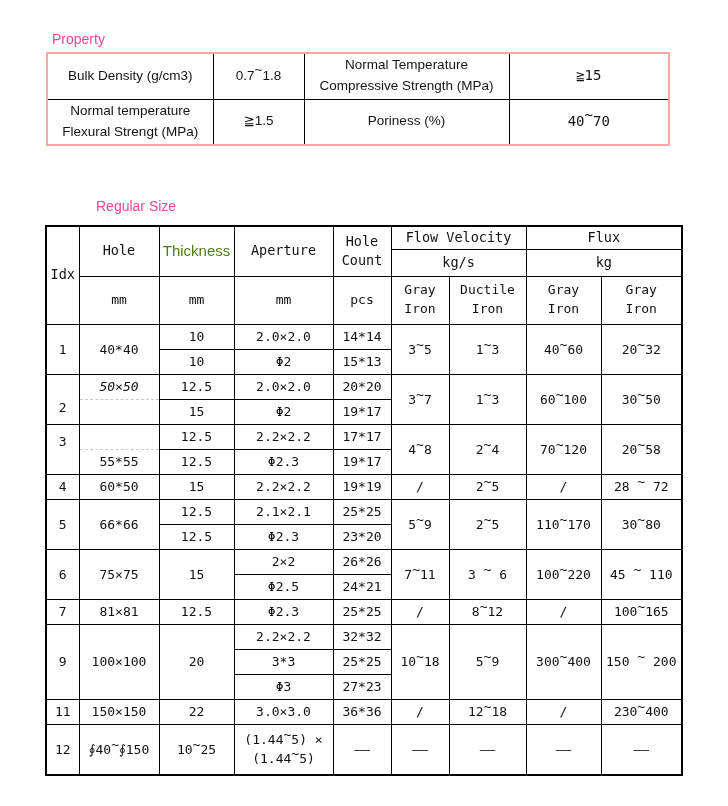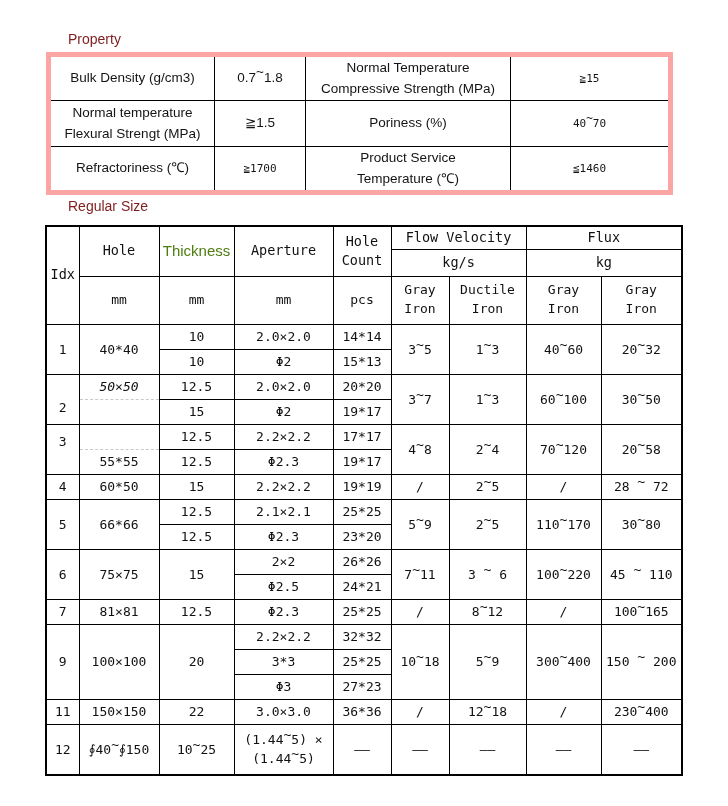--- a/index.html
+++ b/index.html
@@ -3,39 +3,39 @@
 <meta charset="utf-8">
 <style>
   html,body { margin:0; padding:0; }
   body {
     width:728px; height:806px;
     background:#ffffff;
     position:relative;
     font-family:"Liberation Sans", sans-serif;
     color:#141414;
   }
-  .sec-title { position:absolute; left:68px; font-size:14px; color:#7f1d1d; }
+  .sec-title { position:absolute; left:52px; font-size:14px; color:#ec4899; }
   #prop-title { top:31px; }
-  #rs-title   { top:198px; }
+  #rs-title   { top:198px;margin-left:44px; }
 
   table { border-collapse:collapse; table-layout:fixed; }
   td, th {
     border:1px solid #000;
     text-align:center; vertical-align:middle;
     padding:0 2px;
     white-space:pre-line;
     font-weight:normal;
     overflow:hidden;
   }
 
   
-  .prop { position:absolute; left:46px; top:52px; width:622px; border:5px solid #fca5a5;
+  .prop { position:absolute; left:46px; top:52px; width:622px; border:2px solid #fca5a5;
           font-size:13.5px; line-height:1.55; }
   .prop tr { height:46px; }
-  .prop .mono { font-family:"DejaVu Sans Mono", monospace; font-size:11px; }
+  .prop .mono { font-family:"DejaVu Sans Mono", monospace; font-size:14px; }
 
   
   .rs { position:absolute; left:45px; top:225px; width:636px; border:2px solid #000;
         font-family:"DejaVu Sans Mono", monospace; font-size:13px; color:#111; }
   .rs tr.h1 { height:23px; }
   .rs tr.h2 { height:27px; }
   .rs tr.h3 { height:48px;margin-left:44px; }
   .rs tr.r  { height:25px; }
   .rs tr.tall { height:51px; }
   .rs th { font-size:13px; line-height:1.45; }
@@ -70,27 +70,20 @@
 Compressive Strength (MPa)</td>
     <td class="tfx mono">≧15</td>
   </tr>
   <tr>
     <td class="tfx">Normal temperature
 Flexural Strengt (MPa)</td>
     <td class="tfx">≧1.5</td>
     <td class="tfx">Poriness (%)</td>
     <td class="tfx mono">40<span class="tld">~</span>70</td>
   </tr>
-  <tr>
-    <td class="tfx">Refractoriness (℃)</td>
-    <td class="tfx mono">≧1700</td>
-    <td class="tfx">Product Service
-Temperature (℃)</td>
-    <td class="tfx mono">≦1460</td>
-  </tr>
 </tbody>
   </table>
 
 <div class="sec-title" id="rs-title">Regular Size</div>
 
 <table class="rs">
   <colgroup>
     <col style="width:33px">
       <col style="width:80px">
       <col style="width:75px">

